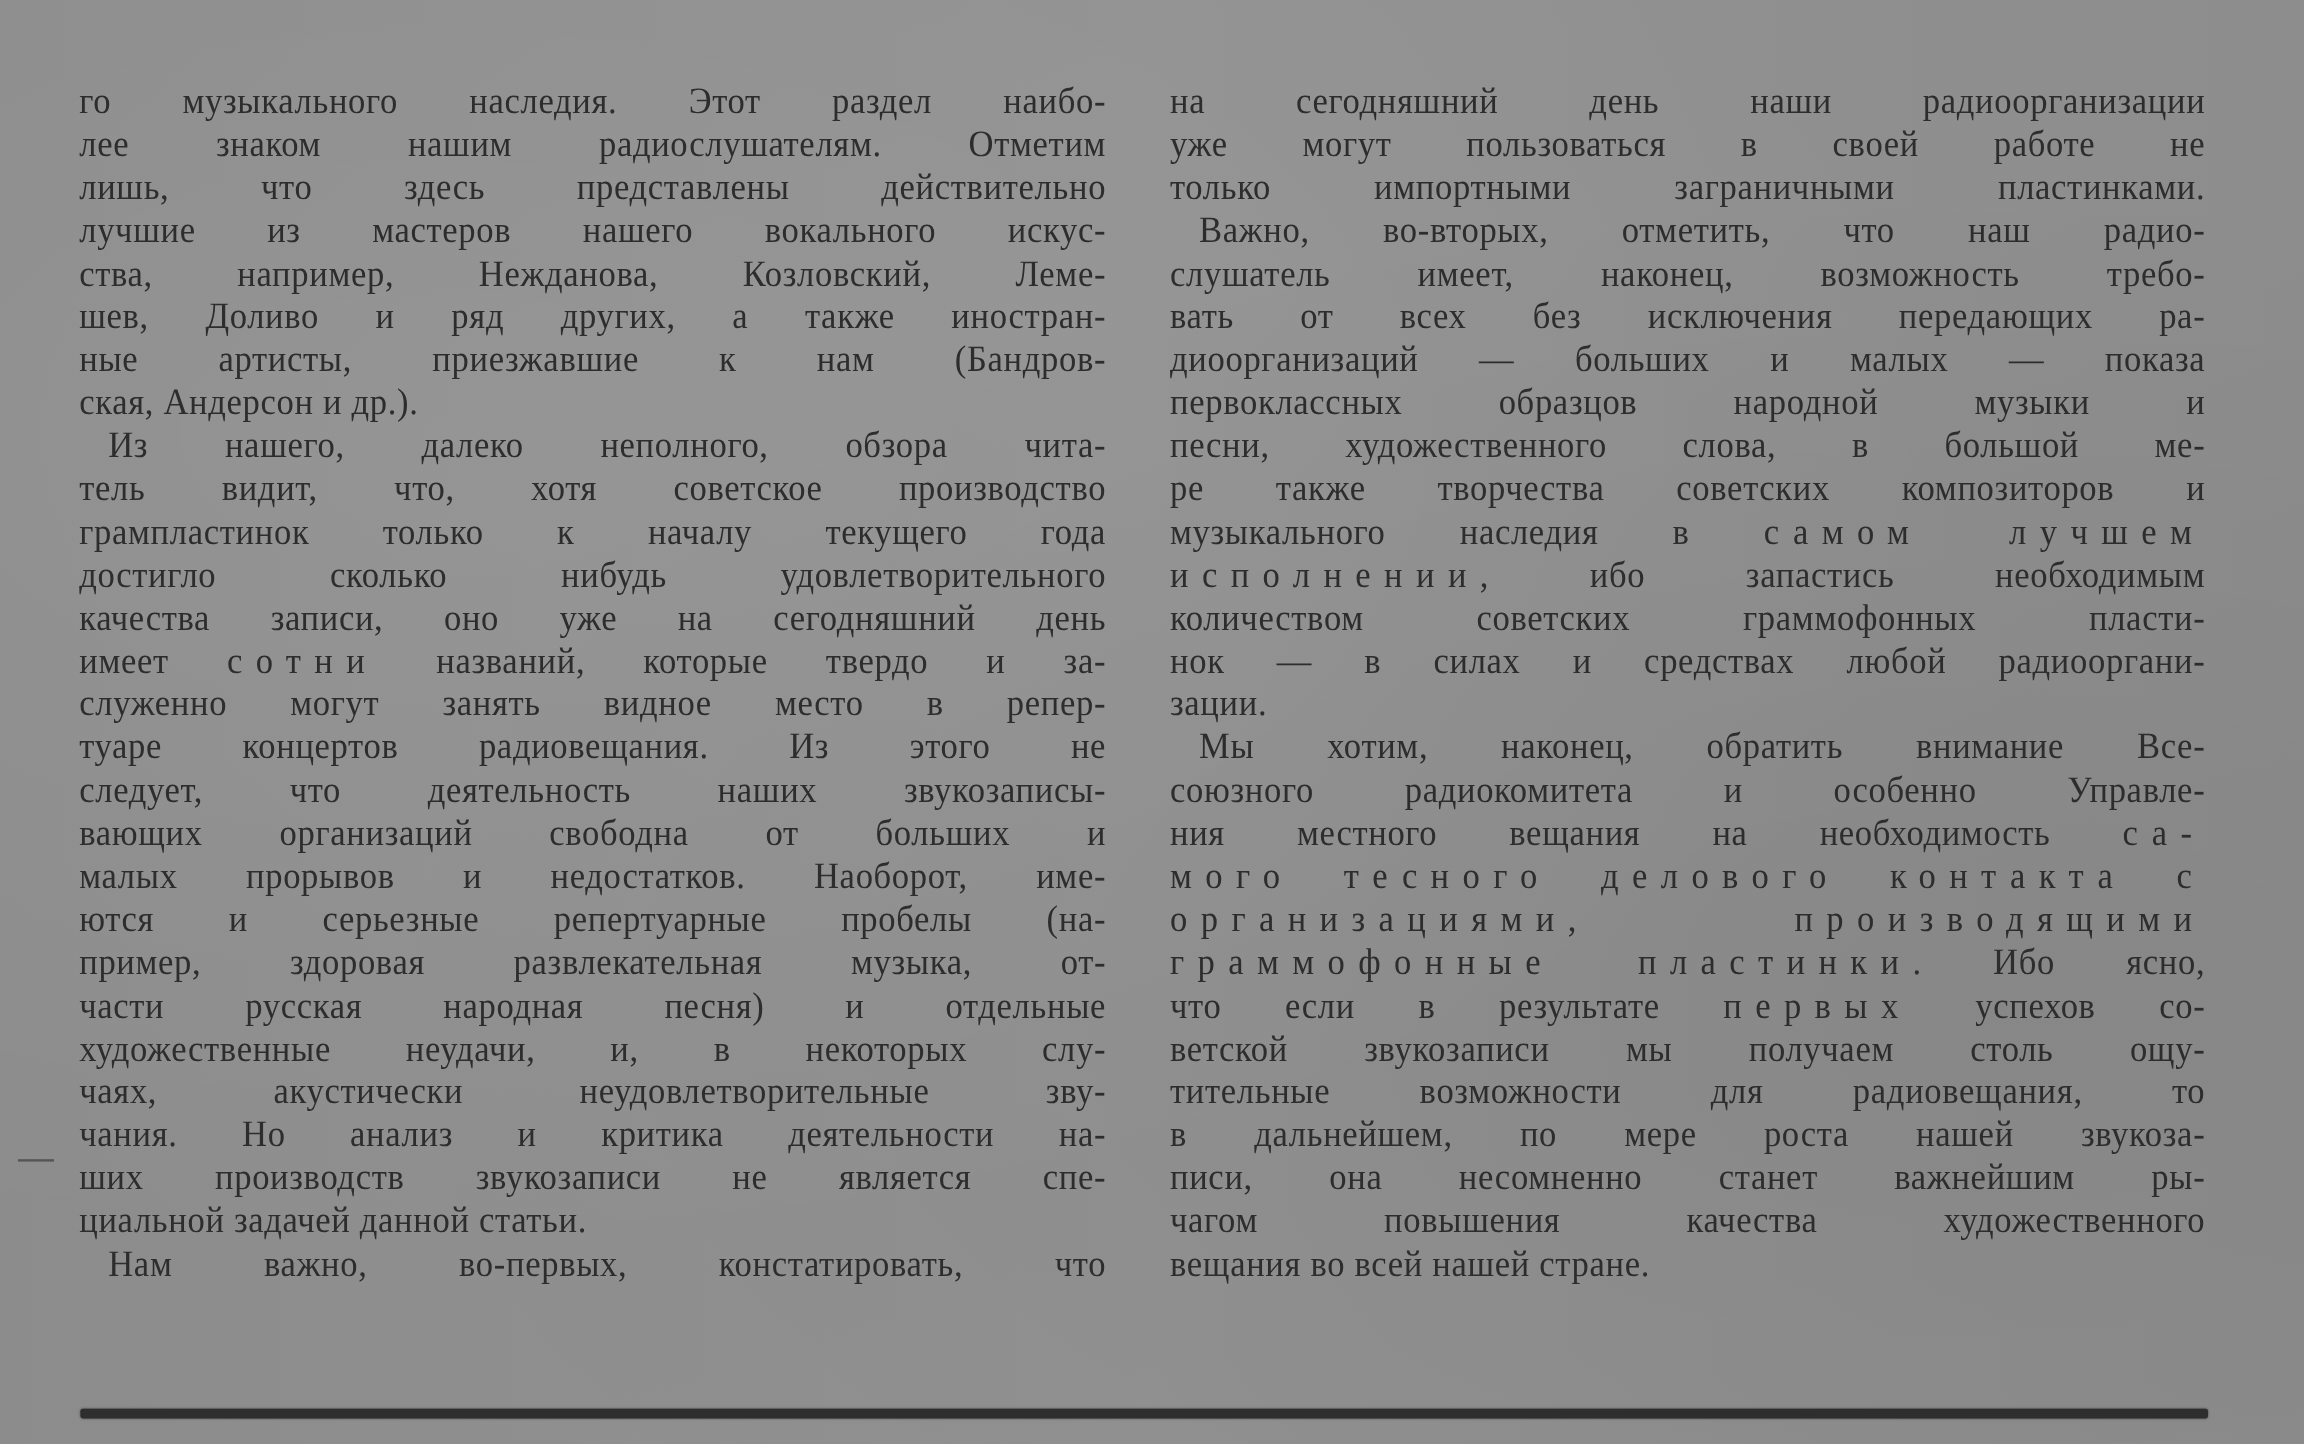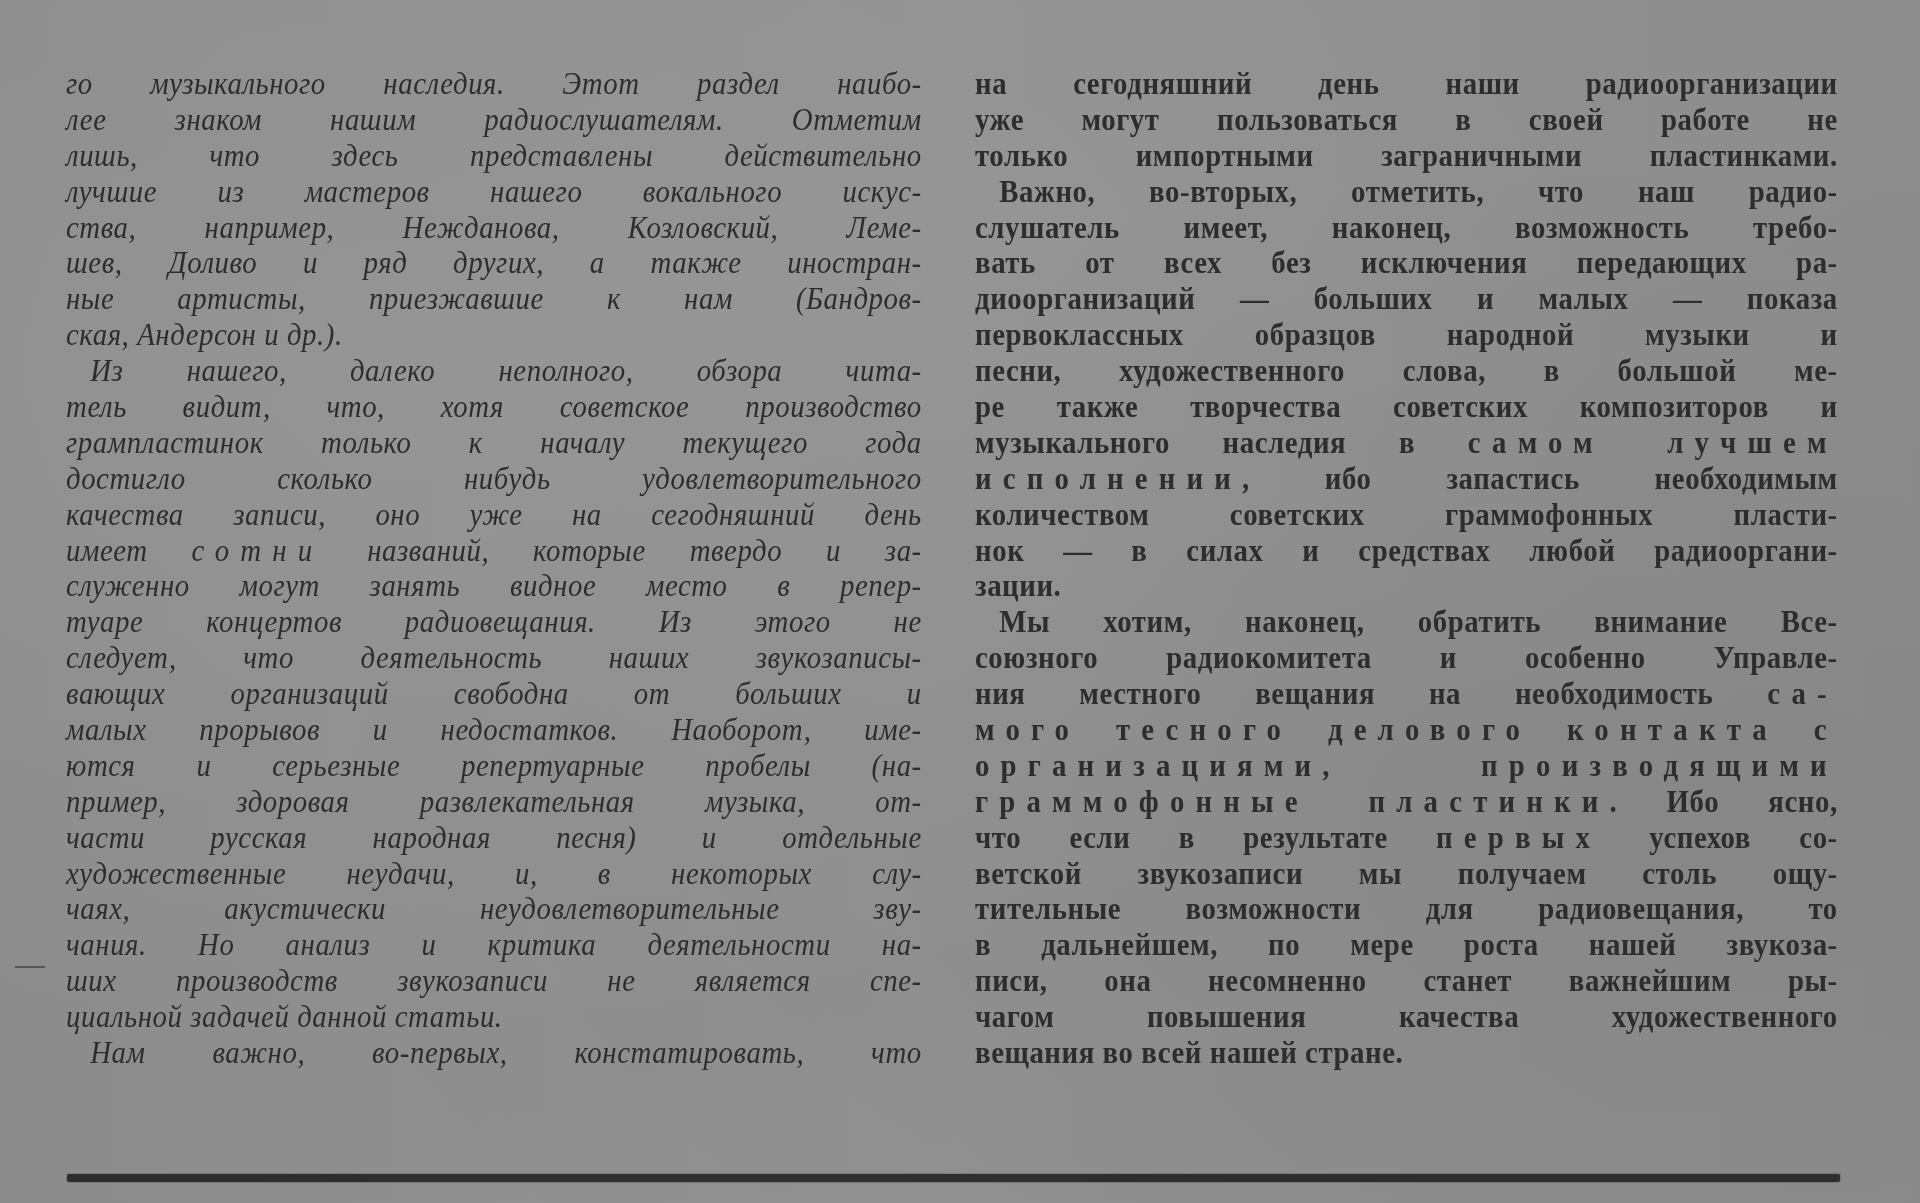--- a/index.html
+++ b/index.html
@@ -10,22 +10,22 @@
       radial-gradient(ellipse at 20% 30%, rgba(255,255,255,0.06), rgba(0,0,0,0) 60%),
       radial-gradient(ellipse at 85% 70%, rgba(0,0,0,0.05), rgba(0,0,0,0) 60%),
       linear-gradient(90deg, #8c8c8c 0%, #929292 50%, #8d8d8d 100%);
     font-family: "Liberation Serif", "DejaVu Serif", serif;
     color:#2d2d2d;
   }
   .page { position:absolute; inset:0; }
   .column {
     position:absolute; top:66px;
   }
-  .col-left  { left:66px;  width:856px;font-style:italic; }
-  .col-right { left:975px; width:863px;font-weight:bold; }
+  .col-left  { left:66px;  width:856px; }
+  .col-right { left:975px; width:863px; }
   .line {
     height:35.9px; line-height:35.9px;
     font-size:31px;
     white-space:nowrap;
     overflow:visible;
     text-align:justify;
     text-align-last:justify;
     letter-spacing:0.6px;
     transform:scaleX(0.93);
     transform-origin:left center;

